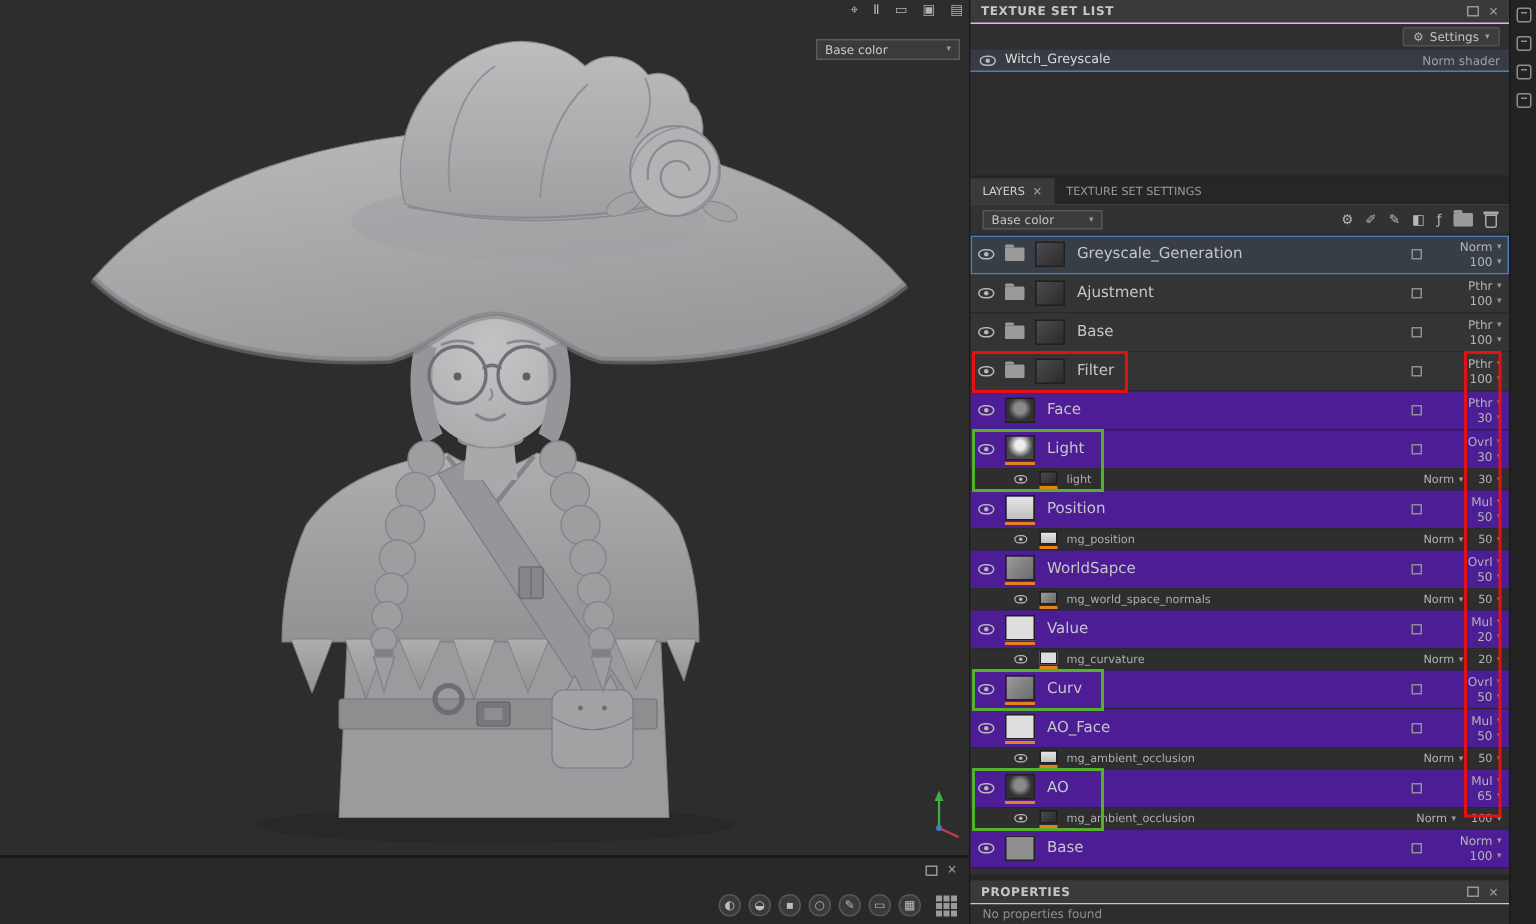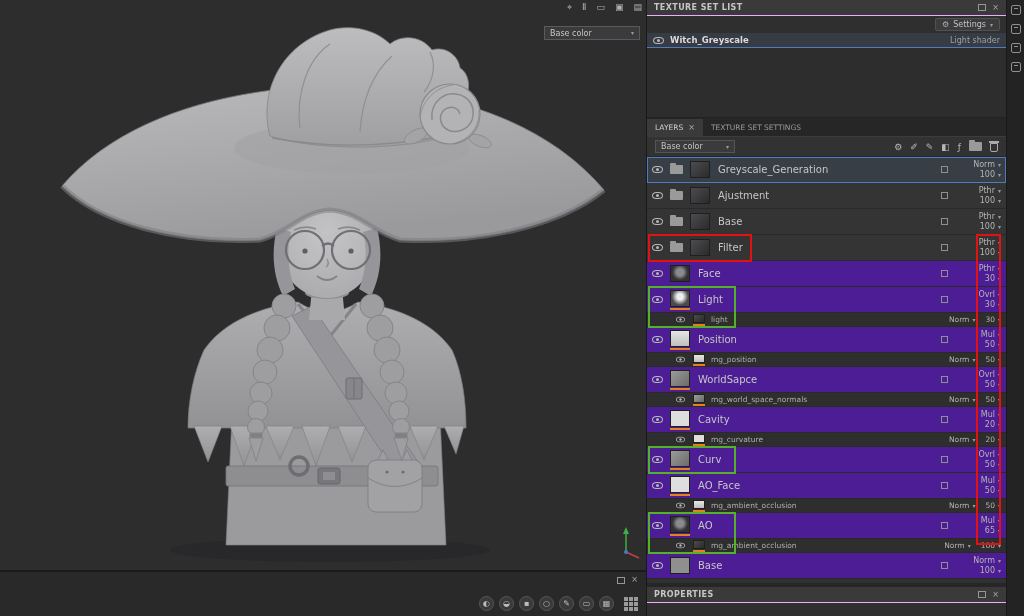--- a/index.html
+++ b/index.html
@@ -22,21 +22,21 @@
 .float-box{width:8px;height:7px;border:1px solid #969696;display:inline-block}
 .close-x{color:#a8a8a8;font-size:8px;line-height:1}
 #right-panel{position:absolute;left:646px;top:0;width:360px;height:616px;background:#2f2f2f;border-left:1px solid #191919}
 .phead{height:16px;background:#3a3a3a;display:flex;align-items:center;padding:0 7px;border-bottom:1px solid #f0abfc}
 .phead .ttl{font-size:8px;font-weight:bold;letter-spacing:.4px;color:#c6c6c6}
 .phead .sp{margin-left:auto;display:flex;gap:6px;align-items:center}
 #ts-settings{height:17px;display:flex;align-items:center;justify-content:flex-end;padding:0 6px;background:#2f2f2f}
 #settings-btn{height:13px;background:#3c3c3e;border:1px solid #525252;border-radius:2px;display:flex;align-items:center;gap:4px;padding:0 6px;color:#c2c2c2;font-size:8px}
 .gear{font-size:8px;color:#b0b0b0}
 #ts-row{height:15px;border-bottom:1px solid var(--selection-blue);background:#363b44;display:flex;align-items:center;gap:6px;padding:0 6px}
-#ts-row .nm{font-size:8.5px;font-weight:bold;color:#dcdcdc}
+#ts-row .nm{font-size:8.5px;font-weight:normal;color:#dcdcdc}
 #ts-row .sh{margin-left:auto;font-size:8px;color:#98a0a8}
 #ts-empty{height:70px;background:#2d2d2d;border-bottom:1px solid #222}
 #tabs{height:19px;background:#262626;display:flex;align-items:flex-end;border-bottom:1px solid #3c3c3c}
 .tab{display:flex;align-items:center;gap:5px;padding:0 8px;height:17px;font-size:7.5px;font-weight:normal;color:#9a9a9a}
 .tab.active{background:#3a3a3a;color:#d2d2d2}
 #layers-toolbar{height:20px;background:#323232;display:flex;align-items:center;padding:0 8px;border-bottom:1px solid #272727}
 #channel-filter{width:80px;height:13px;background:#3b3b3d;border:1px solid #555;display:flex;align-items:center;padding:0 5px;color:#c4c4c4;font-size:8px}
 #channel-filter .ct{margin-left:auto}
 #ltb-icons{margin-left:auto;display:flex;gap:8px;align-items:center}
 .ltb-icon{color:#b8b8b8;font-size:9px;display:flex;align-items:center}
@@ -253,21 +253,21 @@
     <div id="ts-settings">
       <span id="settings-btn">
         <span class="gear">⚙</span>
         <span>Settings</span>
         <span class="ct">▾</span>
       </span>
     </div>
     <div id="ts-row">
       <span class="eye"></span>
       <span class="nm">Witch_Greyscale</span>
-      <span class="sh">Light shader</span>
+      <span class="sh">Norm shader</span>
     </div>
     <div id="ts-empty"></div>
 
     <div id="tabs">
       <span class="tab active">
         <span>LAYERS</span>
         <span class="close-x">×</span>
       </span>
       <span class="tab">
         <span>TEXTURE SET SETTINGS</span>
@@ -515,21 +515,21 @@
               <span class="ct">▾</span>
             </span>
           </span>
         </div>
         <div class="lrow layer">
           <span class="eye"></span>
           <span class="thumbwrap">
             <span class="thumb t-bright"></span>
             <span class="obar"></span>
           </span>
-          <span class="lname">Cavity</span>
+          <span class="lname">Value</span>
           <span class="rb">
             <span class="maskbox"></span>
             <span class="bo">
               <span class="l">
                 <span>Mul</span>
                 <span class="ct">▾</span>
               </span>
               <span class="l">
                 <span>20</span>
                 <span class="ct">▾</span>
@@ -683,20 +683,21 @@
 
     <div id="props">
       <div id="props-gap"></div>
       <div class="phead">
         <span class="ttl">PROPERTIES</span>
         <span class="sp">
           <span class="float-box"></span>
           <span class="close-x">×</span>
         </span>
       </div>
+      <div id="props-body">No properties found</div>
     </div>
   </div>
 
   <div id="right-rail">
       <span class="rail-icon"></span>
       <span class="rail-icon"></span>
       <span class="rail-icon"></span>
       <span class="rail-icon"></span>
     </div>
 </div>

